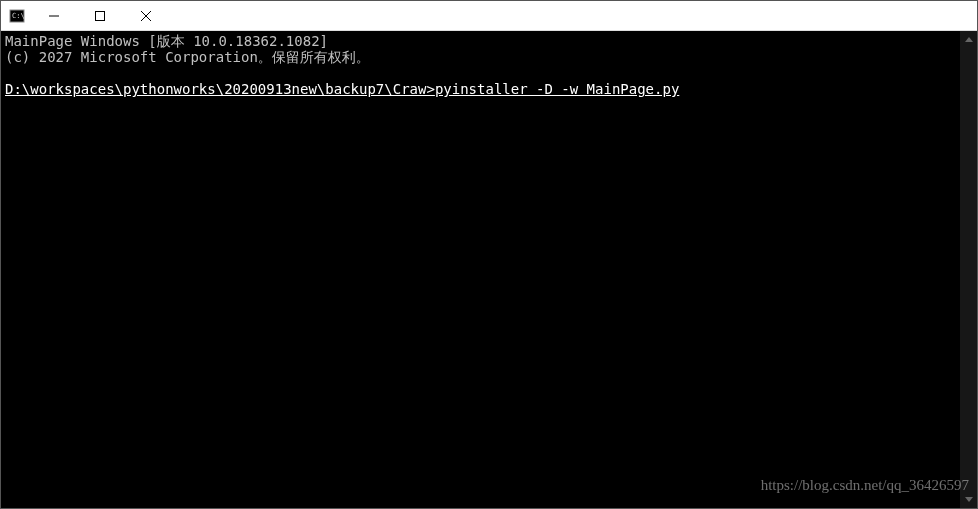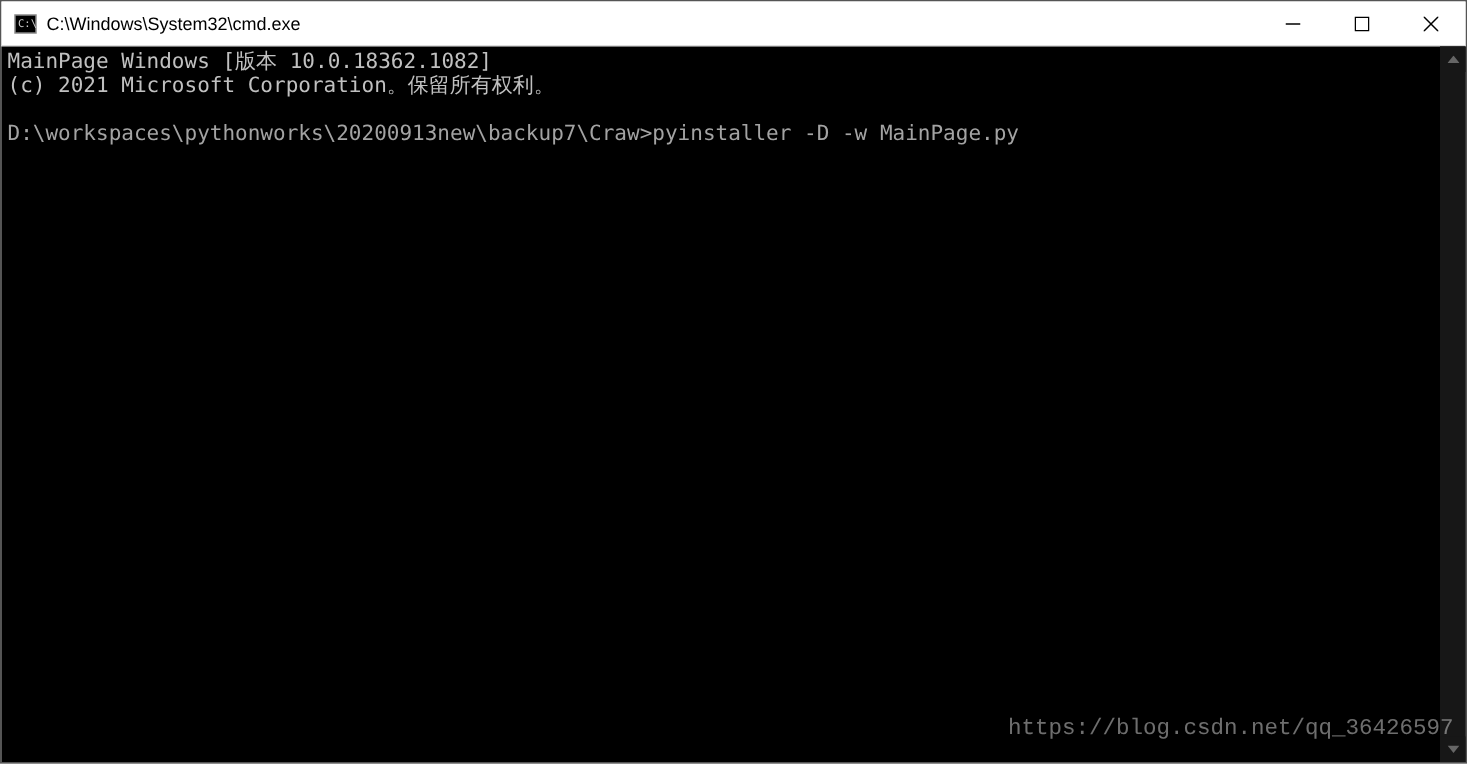--- a/index.html
+++ b/index.html
@@ -98,44 +98,44 @@
     }
     .scroll-arrow.up {
       position: absolute;
       top: 0;
     }
     .scroll-arrow.down {
       position: absolute;
       bottom: 0;
     }
     .prompt-line {
-      color: #a3a3a3;
+      color: #ffffff;
+      text-decoration: underline;
     }
     .watermark {
       position: absolute;
       bottom: 14px;
       right: 8px;
       color: rgba(200,200,200,0.55);
       font-size: 15px;
-      font-family: Liberation Mono, monospace;
+      font-family: Liberation Serif, serif;
       pointer-events: none;
     }
   </style>
 </head>
 <body>
 
 <div class="window">
   <div class="titlebar">
     <div class="titlebar-icon">
       <svg viewBox="0 0 16 16">
         <rect x="1" y="2" width="14" height="12" fill="#000" stroke="#888" stroke-width="1"></rect>
         <text x="3" y="10" font-size="7" fill="#ccc" font-family="monospace">C:\</text>
       </svg>
     </div>
-    <div class="titlebar-title">C:\Windows\System32\cmd.exe</div>
     <div class="titlebar-controls">
       <div class="titlebar-btn">
         <svg width="10" height="10" viewBox="0 0 10 10">
             <line x1="0" y1="5" x2="10" y2="5" stroke="#000" stroke-width="1"></line>
           </svg>
       </div>
       <div class="titlebar-btn">
         <svg width="10" height="10" viewBox="0 0 10 10">
             <rect x="0.5" y="0.5" width="9" height="9" fill="none" stroke="#000" stroke-width="1"></rect>
           </svg>
@@ -143,21 +143,21 @@
       <div class="titlebar-btn close">
         <svg width="10" height="10" viewBox="0 0 10 10">
             <line x1="0" y1="0" x2="10" y2="10" stroke="#000" stroke-width="1"></line>
             <line x1="10" y1="0" x2="0" y2="10" stroke="#000" stroke-width="1"></line>
           </svg>
       </div>
     </div>
   </div>
   <div class="console-area">
     <div class="console-content"><span>MainPage Windows [版本 10.0.18362.1082]</span>
-<span>(c) 2021 Microsoft Corporation。保留所有权利。</span>
+<span>(c) 2027 Microsoft Corporation。保留所有权利。</span>
 <span></span>
 <span class="prompt-line"><span>D:\workspaces\pythonworks\20200913new\backup7\Craw&gt;</span><span>pyinstaller -D -w MainPage.py</span></span></div>
     <div class="scrollbar">
       <div class="scroll-arrow up">
         <svg width="8" height="5" viewBox="0 0 8 5">
             <polygon points="4,0 8,5 0,5" fill="#666"></polygon>
           </svg>
       </div>
       <div class="scroll-arrow down">
         <svg width="8" height="5" viewBox="0 0 8 5">

